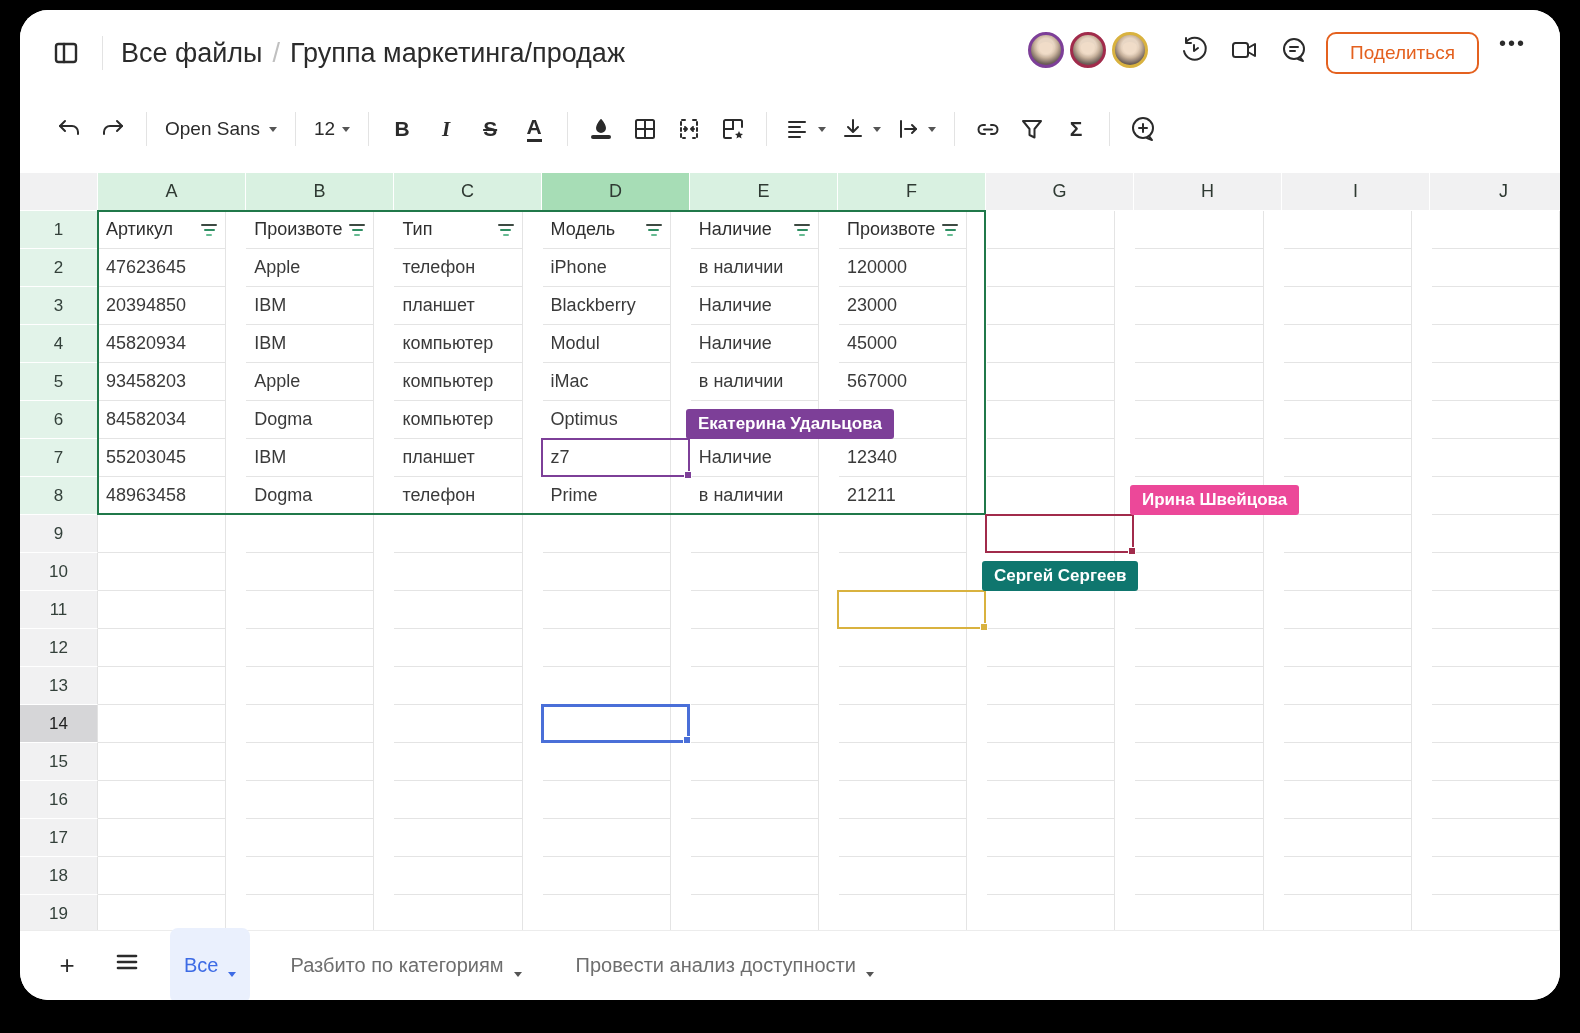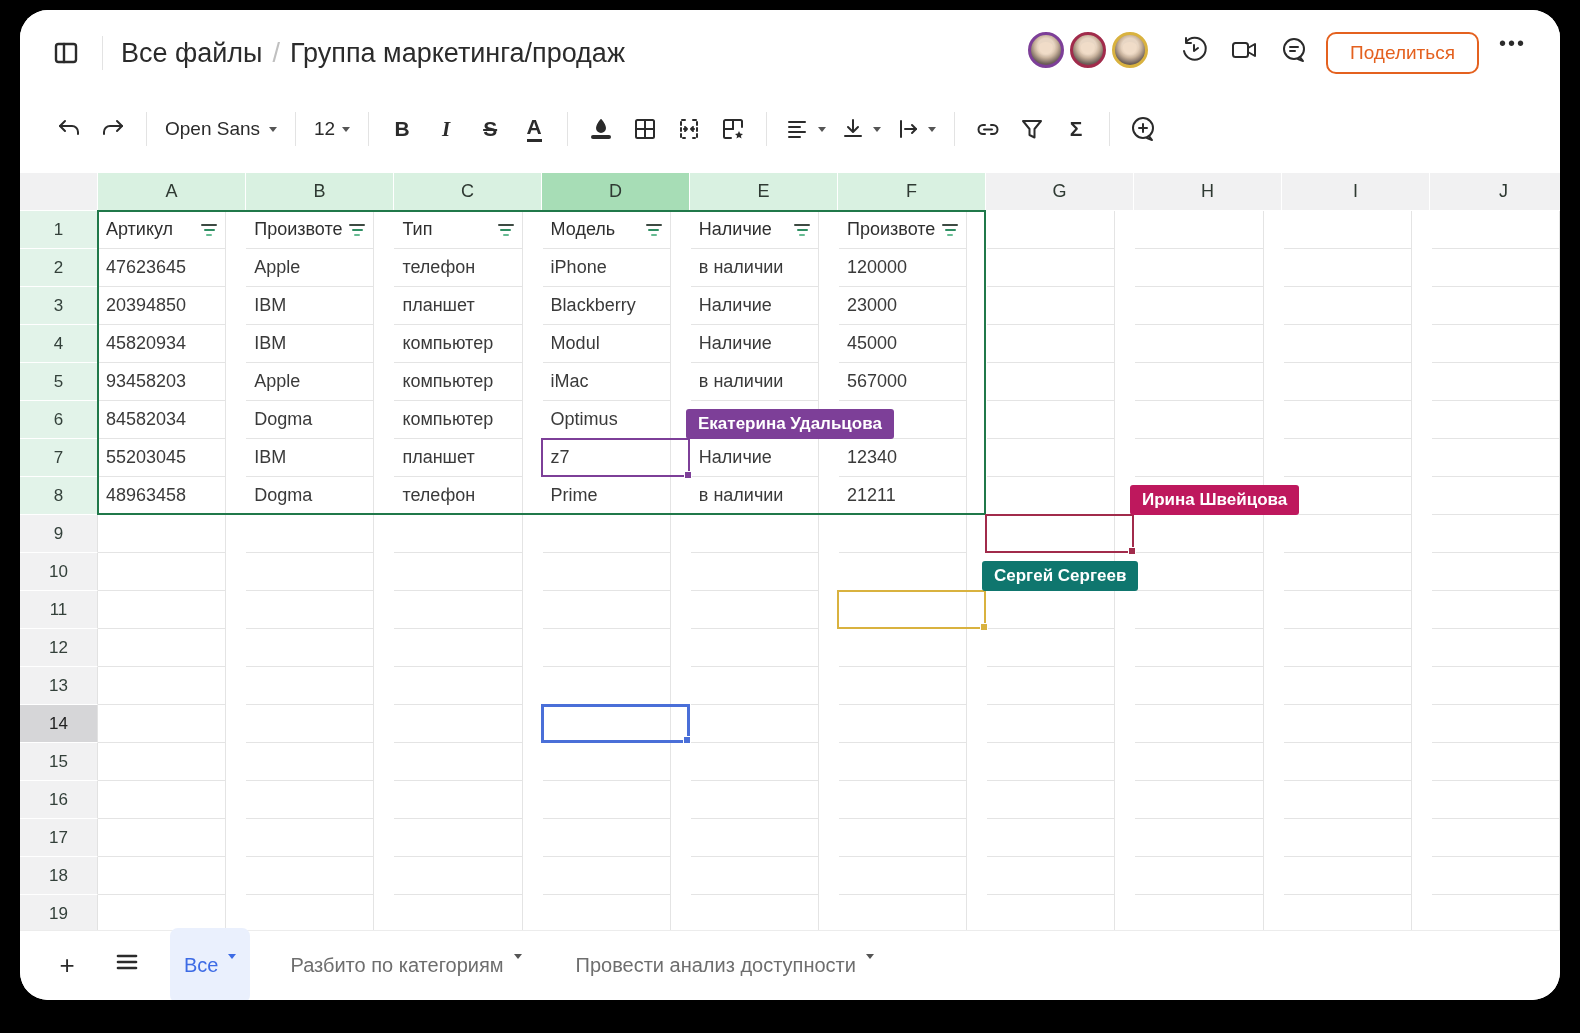--- a/index.html
+++ b/index.html
@@ -61,21 +61,21 @@
   .ovl { position:absolute; pointer-events:none; }
   .range-border { border:2px solid #20784a; }
   .sel-cell { border-width:2px; border-style:solid; background:transparent; }
   .handle { position:absolute; width:8px; height:8px; right:-4px; bottom:-4px; border:1px solid #fff; }
   .collab-label { position:absolute; height:30px; display:flex; align-items:center; padding:0 12px;
                   color:#fff; font-size:17px; font-weight:700; border-radius:3px; white-space:nowrap; }
   
   .bottombar { position:absolute; left:0; right:0; bottom:0; height:70px; background:#fff; border-top:1px solid #ececec;
                display:flex; align-items:center; padding:0 30px; gap:26px; }
   .bb-icon { font-size:26px; color:#2b2b2b; cursor:pointer; width:34px; text-align:center; }
-  .bb-tab { font-size:20px; color:#6e6e6e; display:flex; align-items:flex-start; gap:8px; cursor:pointer; padding:26px 14px; border-radius:8px; }
+  .bb-tab { font-size:20px; color:#6e6e6e; display:flex; align-items:flex-end; gap:8px; cursor:pointer; padding:26px 14px; border-radius:8px; }
   .bb-tab.active { color:#3d6be5; background:#eaf0fd; }
   .bb-tab.active .caret { border-top-color:#3d6be5; }
 </style>
 </head>
 <body>
 
 <div id="window">
 
   <div class="topbar">
     <div class="tb-left">
@@ -552,21 +552,21 @@
       </div>
     <div id="overlays">
         <div class="ovl range-border" style="left: 77px; top: 37px; width: 889px; height: 305px; border-color: rgb(32, 120, 74);"></div>
         <div class="ovl sel-cell" style="left: 521px; top: 265px; width: 149px; height: 39px; border-color: rgb(125, 63, 152);">
           <div class="handle" style="background: rgb(125, 63, 152);"></div>
         </div>
         <div class="collab-label" style="left: 666px; top: 236px; background: rgb(125, 63, 152);">Екатерина Удальцова</div>
         <div class="ovl sel-cell" style="left: 965px; top: 341px; width: 149px; height: 39px; border-color: rgb(161, 43, 75);">
           <div class="handle" style="background: rgb(161, 43, 75);"></div>
         </div>
-        <div class="collab-label" style="left: 1110px; top: 312px; background: #be185d;">Ирина Швейцова</div>
+        <div class="collab-label" style="left: 1110px; top: 312px; background: #ec4899;">Ирина Швейцова</div>
         <div class="ovl sel-cell" style="left: 817px; top: 417px; width: 149px; height: 39px; border-color: rgb(217, 178, 63);">
           <div class="handle" style="background: rgb(217, 178, 63);"></div>
         </div>
         <div class="collab-label" style="left: 962px; top: 388px; background: #0f766e;">Сергей Сергеев</div>
         <div class="ovl sel-cell" style="left: 521px; top: 531px; width: 149px; height: 39px; border-color: rgb(74, 111, 216); border-width: 3px;">
           <div class="handle" style="background: rgb(74, 111, 216);"></div>
         </div>
       </div>
   </div>
 

